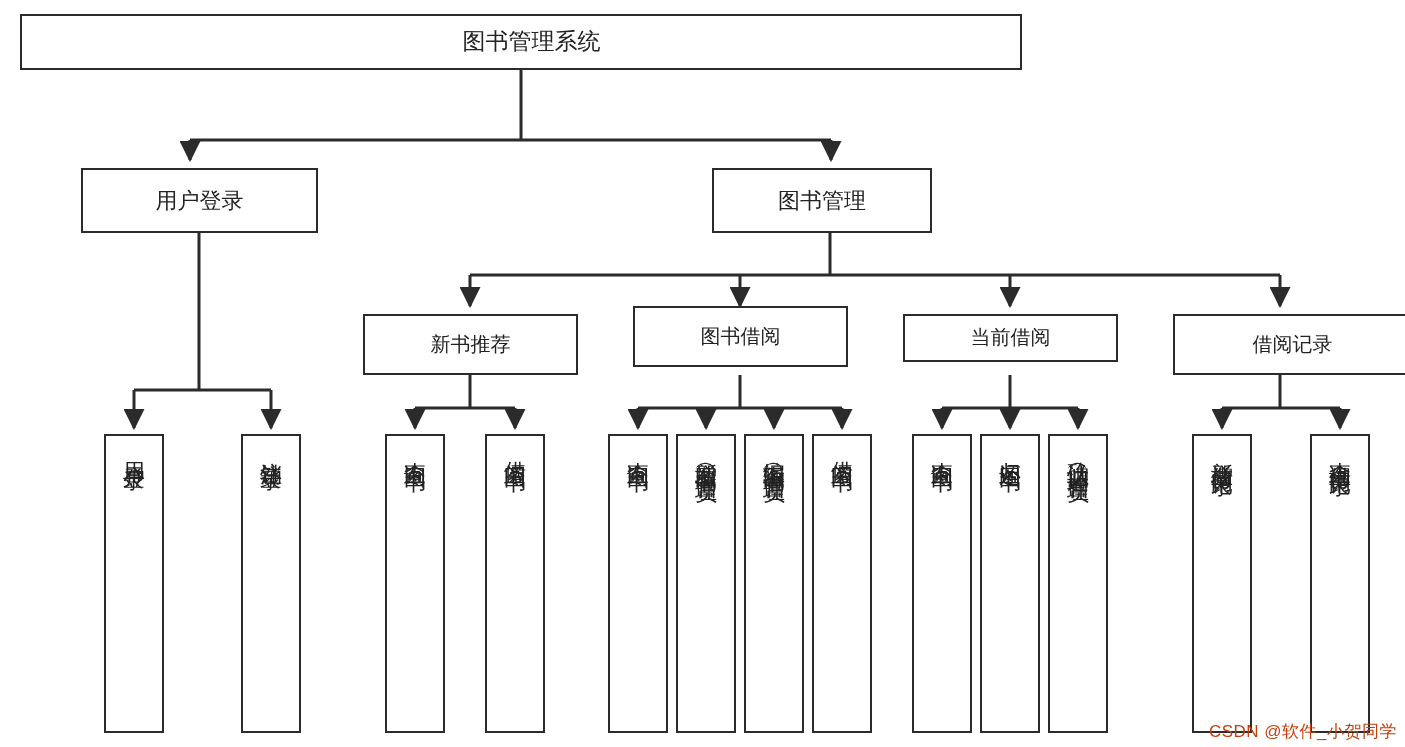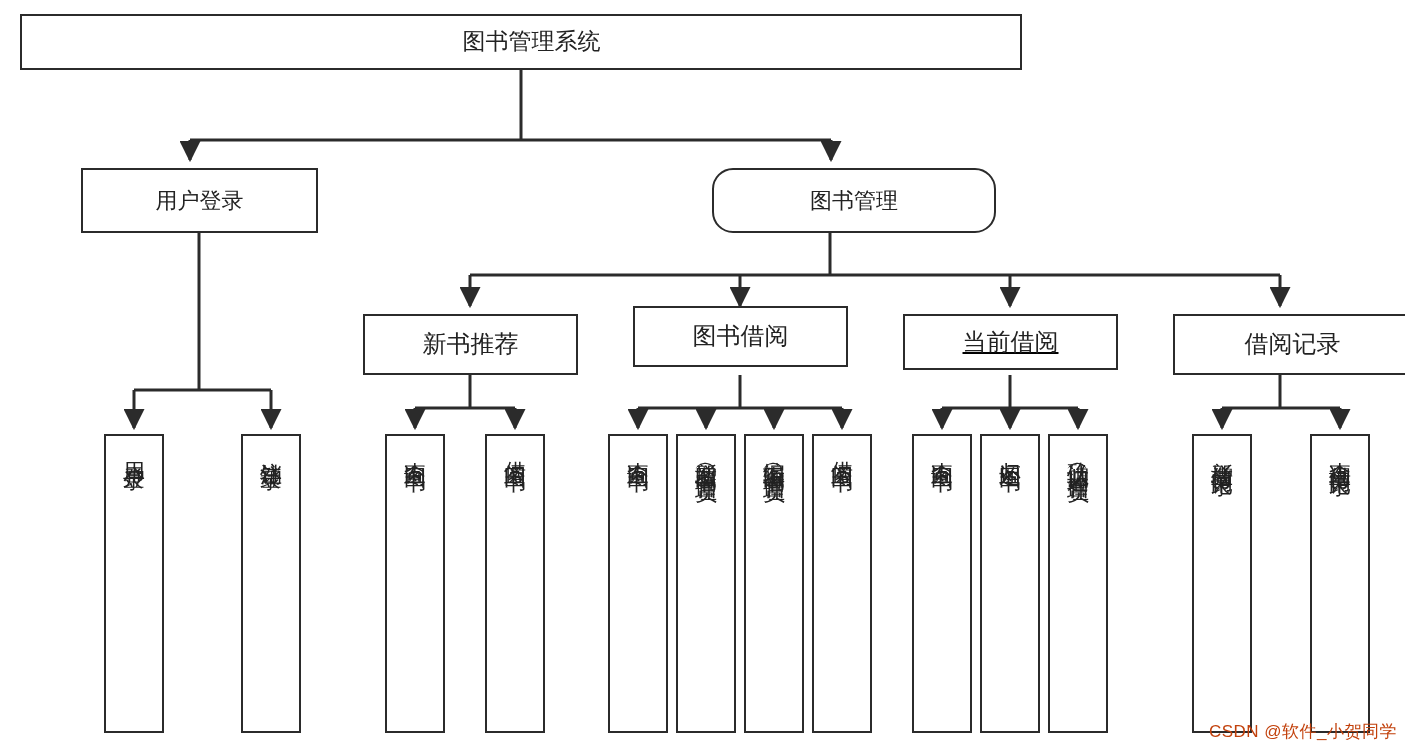--- a/index.html
+++ b/index.html
@@ -4,21 +4,21 @@
 <style>
   html,body{margin:0;padding:0;background:#fff;}
   body{width:1405px;height:747px;overflow:hidden;font-family:"Liberation Sans","DejaVu Sans",sans-serif;}
   #stage{position:relative;width:1405px;height:747px;background:#ffffff;}
   svg.edges{position:absolute;left:0;top:0;width:1405px;height:747px;}
   .node{position:absolute;box-sizing:border-box;background:#ffffff;
         border:2px solid #2b2b2b;display:flex;align-items:center;justify-content:center;}
   .node .lbl{color:#222222;text-align:center;line-height:1.18;}
   .node.h .lbl{font-size:23px;}
   .node.l2 .lbl{font-size:22px;}
-  .node.l3 .lbl{font-size:24px;}
+  .node.l3 .lbl{font-size:20px;}
   .node.leaf{padding:8px 2px;align-items:flex-start;justify-content:center;}
   .node.leaf .lbl{
      font-size:22px;
      writing-mode:vertical-rl;
      text-orientation:upright;
      letter-spacing:3px;
      white-space:nowrap;
      line-height:1;
   }
   .watermark{position:absolute;right:8px;bottom:4px;font-size:17px;color:#c2410c;
@@ -79,31 +79,31 @@
     </g>
   </svg>
 
   <div class="node h" style="left:20px;top:14px;width:1002px;height:56px;padding-left:21px;">
     <span class="lbl">图书管理系统</span>
   </div>
 
   <div class="node l2" style="left:81px;top:168px;width:237px;height:65px;">
     <span class="lbl">用户登录</span>
   </div>
-  <div class="node l2" style="left:712px;top:168px;width:284px;height:65px;border-radius:21px;">
+  <div class="node l2" style="left:712px;top:168px;width:220px;height:65px;">
     <span class="lbl">图书管理</span>
   </div>
 
   <div class="node l3" style="left:363px;top:314px;width:215px;height:61px;">
     <span class="lbl">新书推荐</span>
   </div>
   <div class="node l3" style="left:633px;top:306px;width:215px;height:61px;">
     <span class="lbl">图书借阅</span>
   </div>
-  <div class="node l3" style="left:903px;top:314px;width:215px;height:56px;text-decoration:underline;">
+  <div class="node l3" style="left:903px;top:314px;width:215px;height:48px;">
     <span class="lbl">当前借阅</span>
   </div>
   <div class="node l3" style="left:1173px;top:314px;width:239px;height:61px;">
     <span class="lbl">借阅记录</span>
   </div>
 
   <div class="node leaf" style="left:104px;top:434px;width:60px;height:299px;">
     <span class="lbl">用户登录</span>
   </div>
   <div class="node leaf" style="left:241px;top:434px;width:60px;height:299px;">

